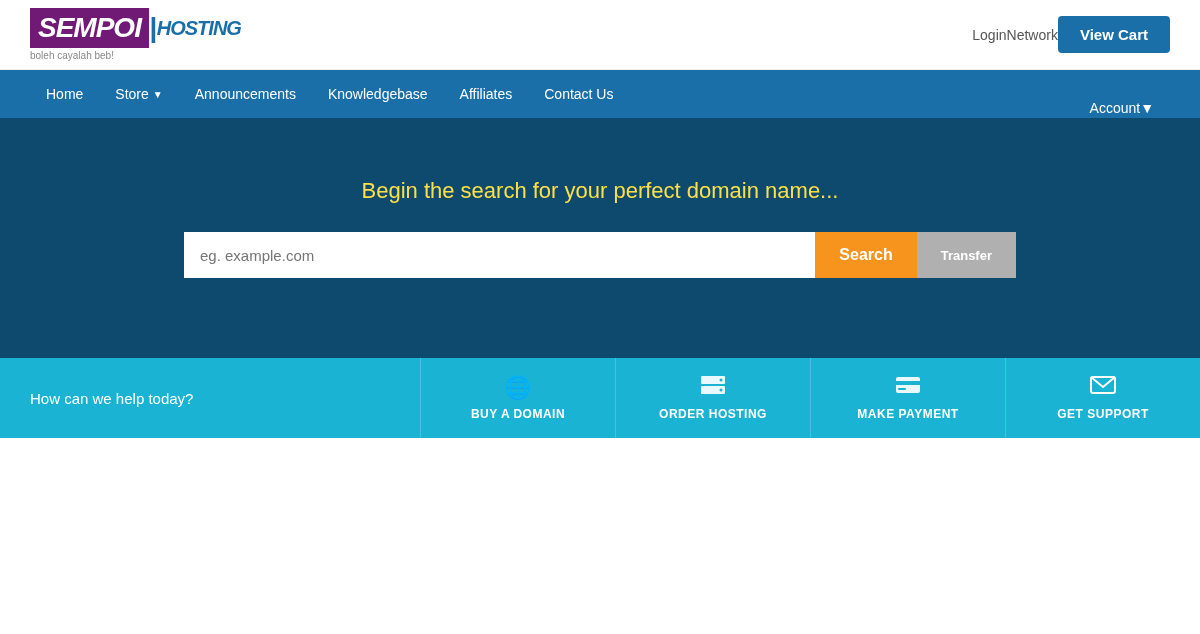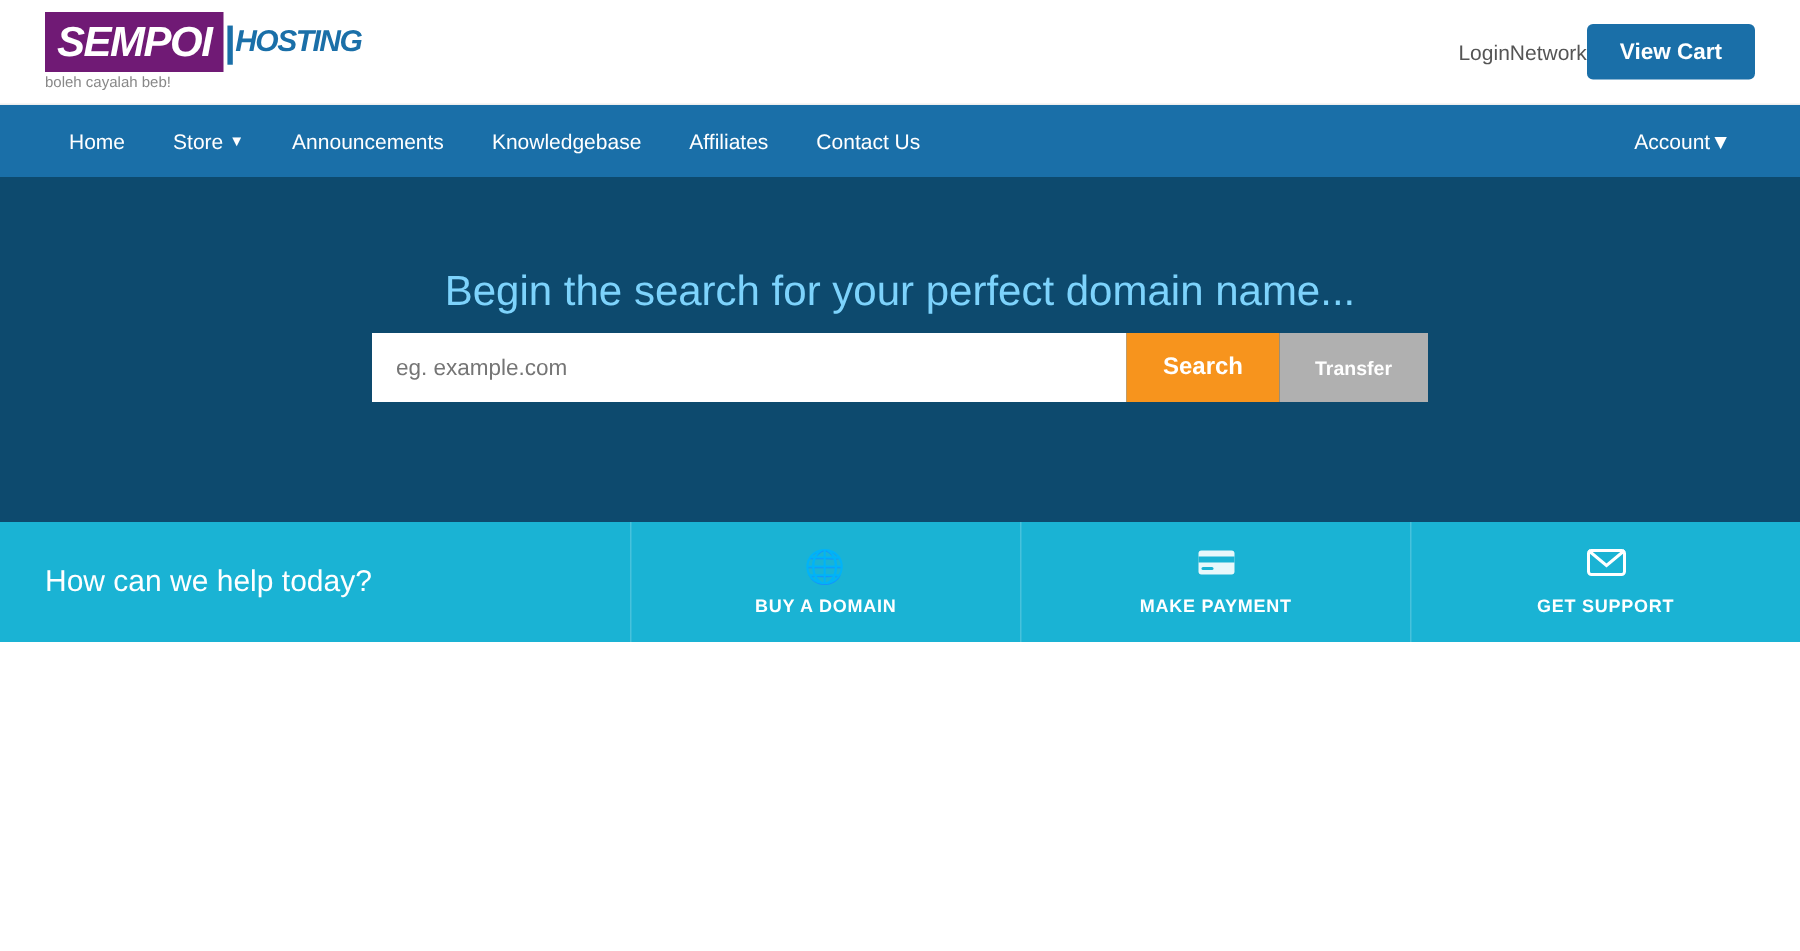--- a/index.html
+++ b/index.html
@@ -105,44 +105,44 @@
       display: flex;
       align-items: center;
     }
     .account-item {
       color: #fff;
       text-decoration: none;
       font-size: 14px;
       padding: 0 16px;
       height: 44px;
       display: flex;
-      align-items: center;
+      align-items: flex-end;
       cursor: pointer;
     }
 
     
     .hero {
       background: #0d4a6e;
       padding: 60px 20px 80px;
       text-align: center;
       min-height: 220px;
       display: flex;
       flex-direction: column;
       align-items: center;
       justify-content: center;
     }
     .hero-title {
-      color: #7dd3fc;
-      font-size: 28px;
+      color: #fde047;
+      font-size: 22px;
       font-weight: normal;
-      margin-bottom: 12px;
+      margin-bottom: 28px;
     }
     .search-row {
       display: flex;
-      width: 704px;
+      width: 832px;
       max-width: 100%;
     }
     .search-input {
       flex: 1;
       padding: 14px 16px;
       font-size: 15px;
       border: none;
       outline: none;
       color: #aaa;
       background: #fff;
@@ -174,21 +174,21 @@
       display: flex;
       align-items: stretch;
       height: 80px;
     }
     .how-can {
       flex: 0 0 420px;
       display: flex;
       align-items: center;
       padding: 15px 30px;
       color: #fff;
-      font-size: 20px;
+      font-size: 15px;
       font-weight: normal;
     }
     .bottom-action {
       flex: 1;
       display: flex;
       flex-direction: column;
       align-items: center;
       justify-content: center;
       color: #fff;
       cursor: pointer;
@@ -253,20 +253,31 @@
 </section>
 
 <div class="bottom-bar">
   <div class="how-can">How can we help today?</div>
 
   <div class="bottom-action">
     <span class="bottom-icon">🌐</span>
     <span>BUY A DOMAIN</span>
   </div>
 
+  <div class="bottom-action">
+    <span class="bottom-icon">
+      <svg width="26" height="20" viewBox="0 0 26 20" fill="white">
+        <rect x="1" y="1" width="24" height="8" rx="1" fill="white" opacity="0.9"></rect>
+        <rect x="1" y="11" width="24" height="8" rx="1" fill="white" opacity="0.9"></rect>
+        <circle cx="21" cy="5" r="1.5" fill="#1ab3d4"></circle>
+        <circle cx="21" cy="15" r="1.5" fill="#1ab3d4"></circle>
+      </svg>
+    </span>
+    <span>ORDER HOSTING</span>
+  </div>
 
   <div class="bottom-action">
     <span class="bottom-icon">
       <svg width="26" height="20" viewBox="0 0 26 18" fill="white">
         <rect x="1" y="1" width="24" height="16" rx="2" fill="white" opacity="0.9"></rect>
         <rect x="1" y="5" width="24" height="4" fill="#1ab3d4"></rect>
         <rect x="3" y="12" width="8" height="2" rx="1" fill="#1ab3d4"></rect>
       </svg>
     </span>
     <span>MAKE PAYMENT</span>

